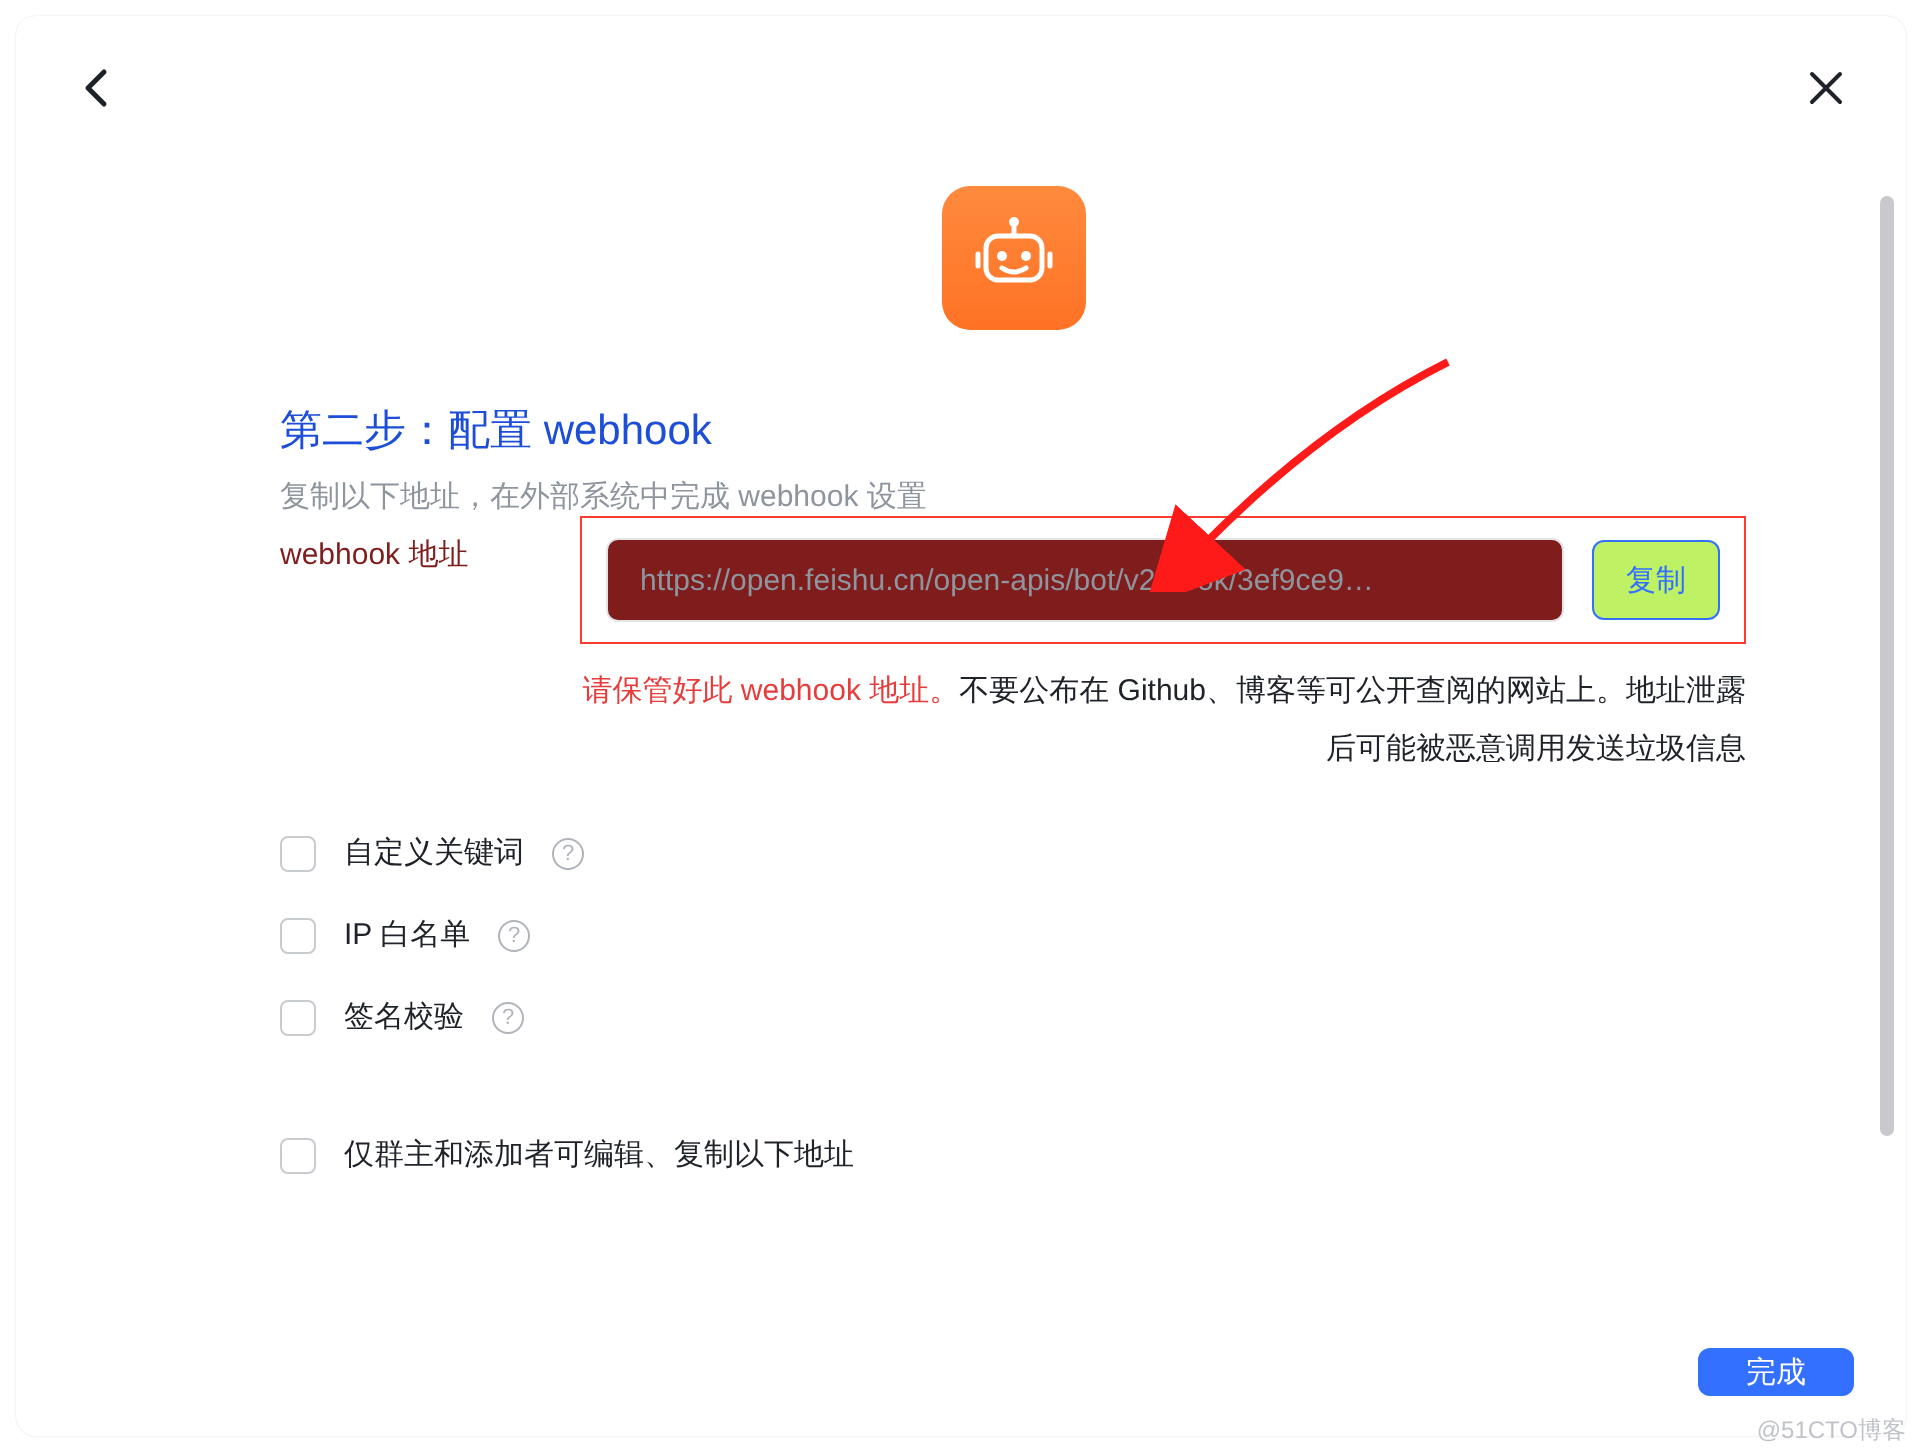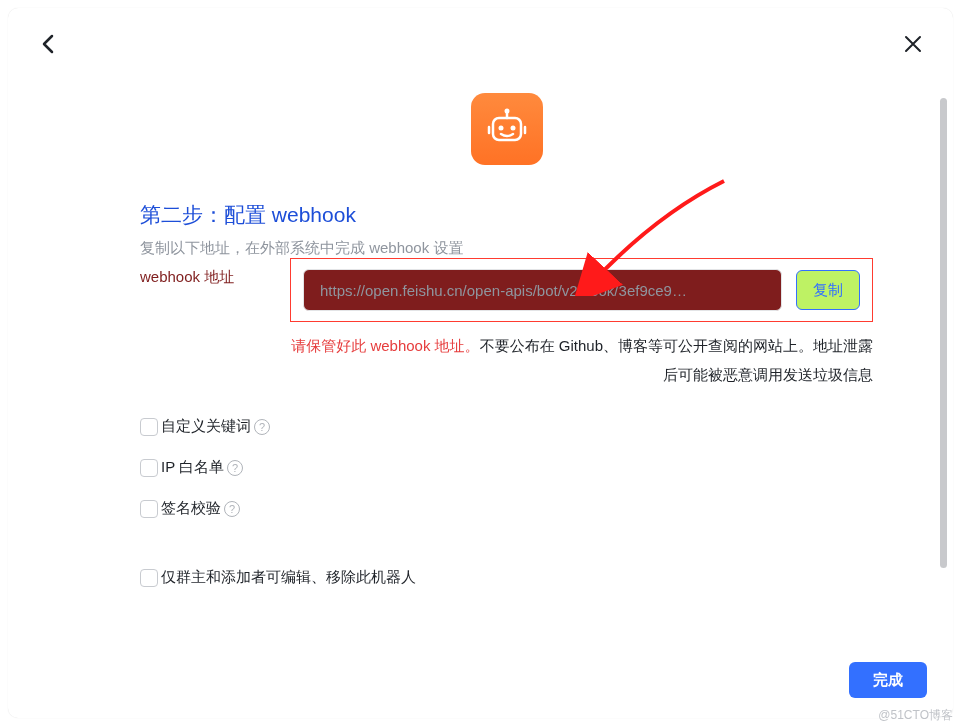--- a/index.html
+++ b/index.html
@@ -117,21 +117,21 @@
     .warning-text {
       font-size: 15px;
       line-height: 1.9;
       color: #1f2329;
       text-align: right;
     }
     .warning-text .red { color: #e63c3c; }
     .checkbox-row {
       display: flex;
       align-items: center;
-      gap: 3px;
+      gap: 14px;
       margin-bottom: 22px;
     }
     .checkbox {
       width: 18px; height: 18px;
       border: 1.5px solid #c8cbd0;
       border-radius: 4px;
       background: #fff;
       cursor: pointer;
     }
     .checkbox-label {
@@ -148,29 +148,28 @@
       font-size: 11px;
       color: #b0b4ba;
       cursor: pointer;
     }
     .footer {
       padding: 14px 26px 20px;
       display: flex;
       justify-content: flex-end;
     }
     .done-btn {
-      height: 36px;
+      height: 24px;
       padding: 0 24px;
       background: #3370ff;
       color: #fff;
       border: none;
       border-radius: 6px;
       font-size: 15px;
       cursor: pointer;
-      font-weight: bold;
     }
     .arrow-annotation {
       position: absolute;
       top: 108px; left: 566px;
       width: 160px; height: 120px;
       pointer-events: none;
     }
     .watermark {
       position: absolute;
       bottom: 2px; right: 8px;
@@ -246,21 +245,21 @@
           <span class="checkbox-label">签名校验</span>
           <span class="help-icon">?</span>
         </div>
       </div>
     </div>
 
     <div class="row" style="margin-bottom:8px">
       <div class="row-content">
         <div class="checkbox-row">
           <div class="checkbox"></div>
-          <span class="checkbox-label">仅群主和添加者可编辑、移除此机器人</span>
+          <span class="checkbox-label">仅群主和添加者可编辑、复制以下地址</span>
         </div>
       </div>
     </div>
 
     <svg class="arrow-annotation" viewBox="0 0 160 120">
       <defs>
         <marker id="ah" markerWidth="12" markerHeight="12" refX="6" refY="6" orient="auto">
           <path d="M0 0 L12 6 L0 12 Z" fill="#ff1a1a"></path>
         </marker>
       </defs>

